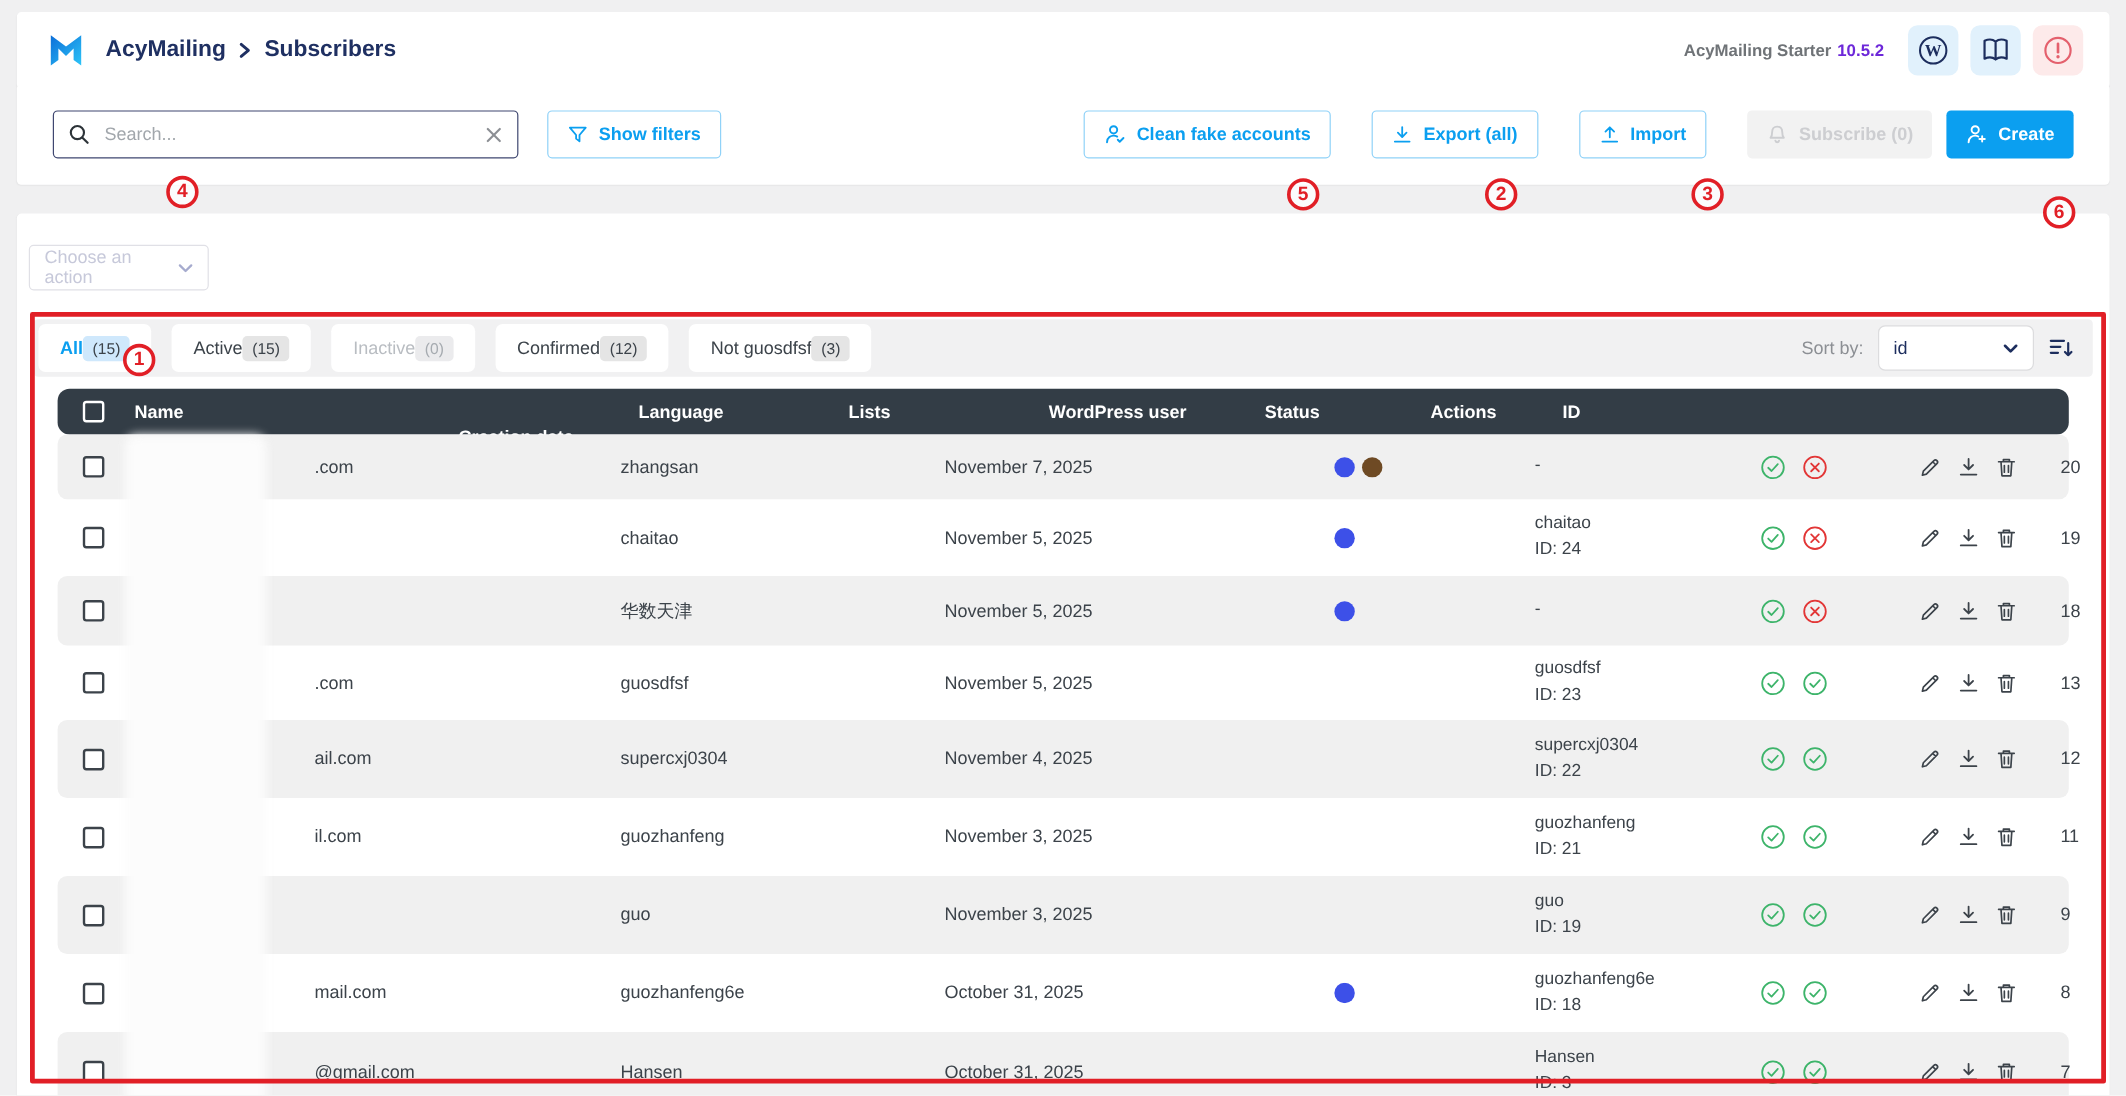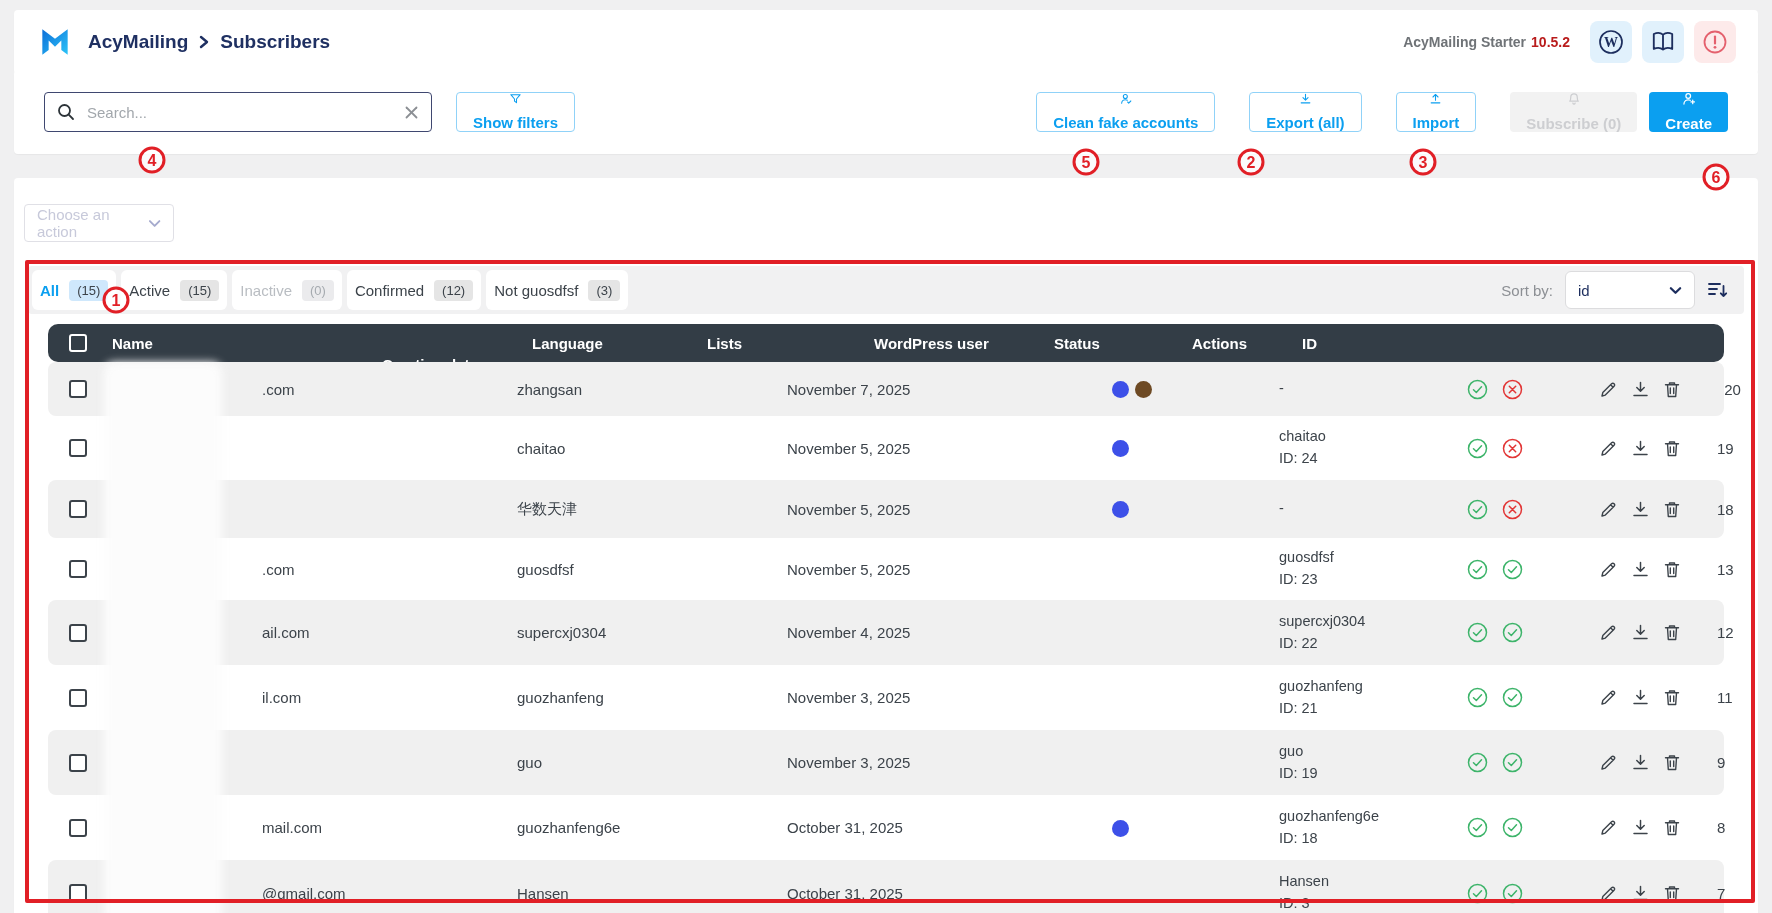--- a/index.html
+++ b/index.html
@@ -9,44 +9,44 @@
     background:#f0f0f1; font-family:"Liberation Sans", sans-serif; color:#3c434a;
   }
   .card { position:absolute; left:14px; width:1744px; background:#fff; border-radius:4px; box-shadow:0 1px 1px rgba(0,0,0,.04); }
 
   
   .header { top:10px; height:64px; display:flex; align-items:center; padding:0 22px; }
   .brand { display:flex; align-items:center; gap:14px; }
   .breadcrumb { display:flex; align-items:center; gap:10px; font-size:19px; font-weight:600; color:#1f3062; }
   .header-right { margin-left:auto; display:flex; align-items:center; gap:10px; }
   .plan { font-size:14px; font-weight:700; color:#6f7377; margin-right:10px; }
-  .plan .version { color:#b91c1c; margin-left:5px; }
+  .plan .version { color:#6d28d9; margin-left:5px; }
   .hicon { width:42px; height:42px; border:none; border-radius:8px; display:flex; align-items:center; justify-content:center; cursor:pointer; }
   .hicon.blue { background:#e1f1fc; }
   .hicon.red  { background:#fdeaea; }
 
   
   .toolbar { top:70px; height:84px; display:flex; align-items:center; padding:0 30px; }
   .search-box { width:388px; height:40px; border:1px solid #3f4770; border-radius:4px; display:flex; align-items:center; padding:0 12px; gap:10px; background:#fff; }
   .search-box input { flex:1; border:none; outline:none; font-size:15px; font-family:inherit; color:#2c3338; background:transparent; }
   .search-box input::placeholder { color:#a2a7ac; }
-  .btn { display:inline-flex; align-items:center; gap:9px; height:40px; padding:0 16px; border-radius:4px; font-size:15px; font-weight:700; font-family:inherit; cursor:pointer; white-space:nowrap;flex-direction:column; }
+  .btn { display:inline-flex; align-items:center; gap:9px; height:40px; padding:0 16px; border-radius:4px; font-size:15px; font-weight:700; font-family:inherit; cursor:pointer; white-space:nowrap; }
   .btn-outline { background:#fff; border:1px solid #90d2f8; color:#0b9ff0; }
   .btn-filters { margin-left:24px; }
   .toolbar-right { margin-left:auto; display:flex; align-items:center; }
   .toolbar-right .btn-outline { margin-left:34px; }
   .btn-disabled { background:#f2f2f2; border:none; color:#cdced1; margin-left:34px; }
   .btn-primary { background:#0b9ff0; border:none; color:#fff; margin-left:12px; }
 
   
   .main { top:178px; height:735px; border-radius:4px 4px 0 0; overflow:hidden; padding:26px 10px 0 10px; }
   .bulk-select { width:150px; height:38px; border:1px solid #e0e0e6; border-radius:4px; display:flex; align-items:center; justify-content:space-between; padding:0 12px; color:#c7c9da; font-size:15px; cursor:pointer; background:#fff; }
 
   .tabs-strip { margin:24px 4px 0 4px; background:#f1f1f2; border-radius:4px; display:flex; align-items:center; padding:4px 16px 4px 4px; height:48px; }
-  .tab { display:inline-flex; align-items:center; gap:10px; height:40px; padding:0 8px; background:#fff; border-radius:6px; margin-right:5px; font-size:15px; color:#3c434a; cursor:pointer; }
+  .tab { display:inline-flex; align-items:center; height:40px; padding:0 18px; background:#fff; border-radius:6px; margin-right:17px; font-size:15px; color:#3c434a; cursor:pointer; }
   .tab .tab-badge { font-size:13px; padding:3px 8px; border-radius:4px; background:#e5e5e5; color:#3c434a; }
   .tab.active .tab-label { color:#0b9ff0; font-weight:700; }
   .tab.active .tab-badge { background:#cfe8fc; }
   .tab.disabled .tab-label { color:#b9bdc2; }
   .tab.disabled .tab-badge { background:#ebebed; color:#a6abb0; }
   .sort-area { margin-left:auto; display:flex; align-items:center; gap:12px; }
   .sort-label { color:#8c8f94; font-size:15px; }
   .sort-select { width:130px; height:38px; background:#fff; border:1px solid #dcdcde; border-radius:6px; display:flex; align-items:center; justify-content:space-between; padding:0 12px; color:#1d2e5e; font-size:15px; cursor:pointer; }
 
   
@@ -276,21 +276,21 @@
                   <path d="M9.5 2.5 V11 M5.8 7.5 L9.5 11.2 L13.2 7.5" fill="none" stroke="#3c434a" stroke-width="1.5" stroke-linecap="round" stroke-linejoin="round"></path>
                   <path d="M3 15.5 H16" stroke="#3c434a" stroke-width="1.5" stroke-linecap="round"></path>
                 </svg>
               </button>
               <button class="action-btn">
                 <svg width="18" height="19" viewBox="0 0 18 19">
                   <path d="M2.5 4.8 H15.5 M6.5 4.8 V3 H11.5 V4.8 M4.5 4.8 L5.3 16.5 H12.7 L13.5 4.8 M7.3 8 V13.5 M10.7 8 V13.5" fill="none" stroke="#3c434a" stroke-width="1.4" stroke-linecap="round" stroke-linejoin="round"></path>
                 </svg>
               </button>
             </div>
-            <div class="cell cell-id" style="width: 45px; flex: 0 0 auto; text-align: center;">20</div>
+            <div class="cell cell-id" style="width: 45px; flex: 0 0 auto;">20</div>
           </div>
           <div class="row" style="height: 64px;">
             <div class="c-check">
               <div class="row-checkbox"></div>
             </div>
             <div class="cell cell-email" style="width: 405px; flex: 0 0 auto;"><span class="frag"></span></div>
             <div class="cell" style="width: 270px; flex: 0 0 auto;">chaitao</div>
             <div class="cell" style="width: 150px; flex: 0 0 auto;">November 5, 2025</div>
             <div class="cell" style="width: 175px; flex: 0 0 auto;"></div>
             <div class="cell" style="width: 167px; flex: 0 0 auto;"><span class="dot" style="background: rgb(61, 80, 232);"></span></div>

